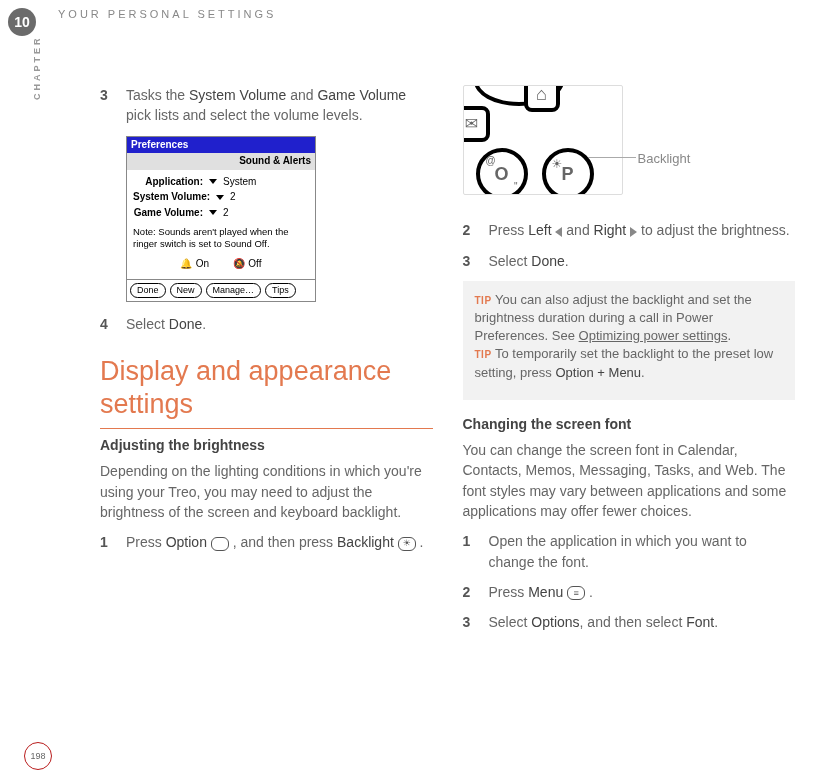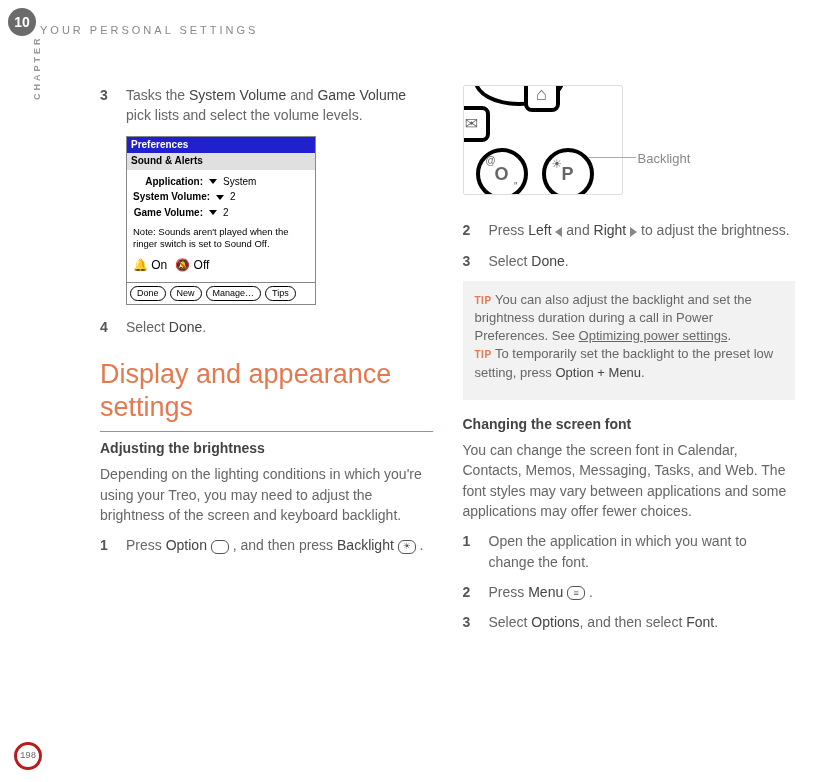--- a/index.html
+++ b/index.html
@@ -10,22 +10,22 @@
     width: 825px;
     height: 782px;
     position: relative;
     background: #fff;
   }
   .chapter-badge {
     position: absolute;
     top: 8px;
     left: 8px;
     display: flex;
-    align-items: flex-end;
-    gap: 4px;
+    align-items: flex-start;
+    gap: 22px;
   }
   .badge-circle {
     width: 28px;
     height: 28px;
     border-radius: 50%;
     background: #6b6b6b;
     color: #fff;
     font-weight: bold;
     font-size: 14px;
     display: flex;
@@ -44,31 +44,30 @@
     transform: rotate(-90deg);
     transform-origin: left top;
     font-size: 9px;
     letter-spacing: 3px;
     color: #999;
     font-weight: bold;
   }
   .page-number {
     position: absolute;
     bottom: 12px;
-    left: 14px;
+    left: 24px;
     width: 28px;
     height: 28px;
-    border: 3px solid #b91c1c;
+    border: 1px solid #b91c1c;
     border-radius: 50%;
     display: flex;
     align-items: center;
     justify-content: center;
     font-size: 9px;
     color: #666;
-    font-family: Liberation Mono, monospace;
   }
   .content {
     position: absolute;
     top: 85px;
     left: 100px;
     right: 30px;
     bottom: 50px;
     display: flex;
     gap: 30px;
   }
@@ -113,27 +112,27 @@
     background: #2020cc;
     color: #fff;
     padding: 1px 4px;
     flex: 0 0 auto;
   }
   .ss-header .right {
     background: #e0e0e0;
     color: #000;
     padding: 1px 4px;
     flex: 1;
-    text-align: left;
+    text-align: right;
   }
   .ss-body { padding: 4px 6px; }
   .ss-row { display: flex; gap: 6px; margin: 1px 0; align-items: center; }
   .ss-label { min-width: 70px; text-align: right; font-weight: bold; }
   .ss-note { font-size: 9.5px; margin: 6px 0; line-height: 1.3; }
-  .ss-radio { display: flex; gap: 8px; margin: 4px 0; font-size: 12px; justify-content: flex-start; }
+  .ss-radio { display: flex; gap: 24px; margin: 4px 0; font-size: 10px; justify-content: center; }
   .ss-buttons { display: flex; gap: 4px; border-top: 1px solid #888; padding: 3px; }
   .ss-btn {
     border: 1px solid #000;
     border-radius: 8px;
     padding: 0 6px;
     font-size: 9px;
     white-space: nowrap;
   }
   .key-icon {
     display: inline-flex;

